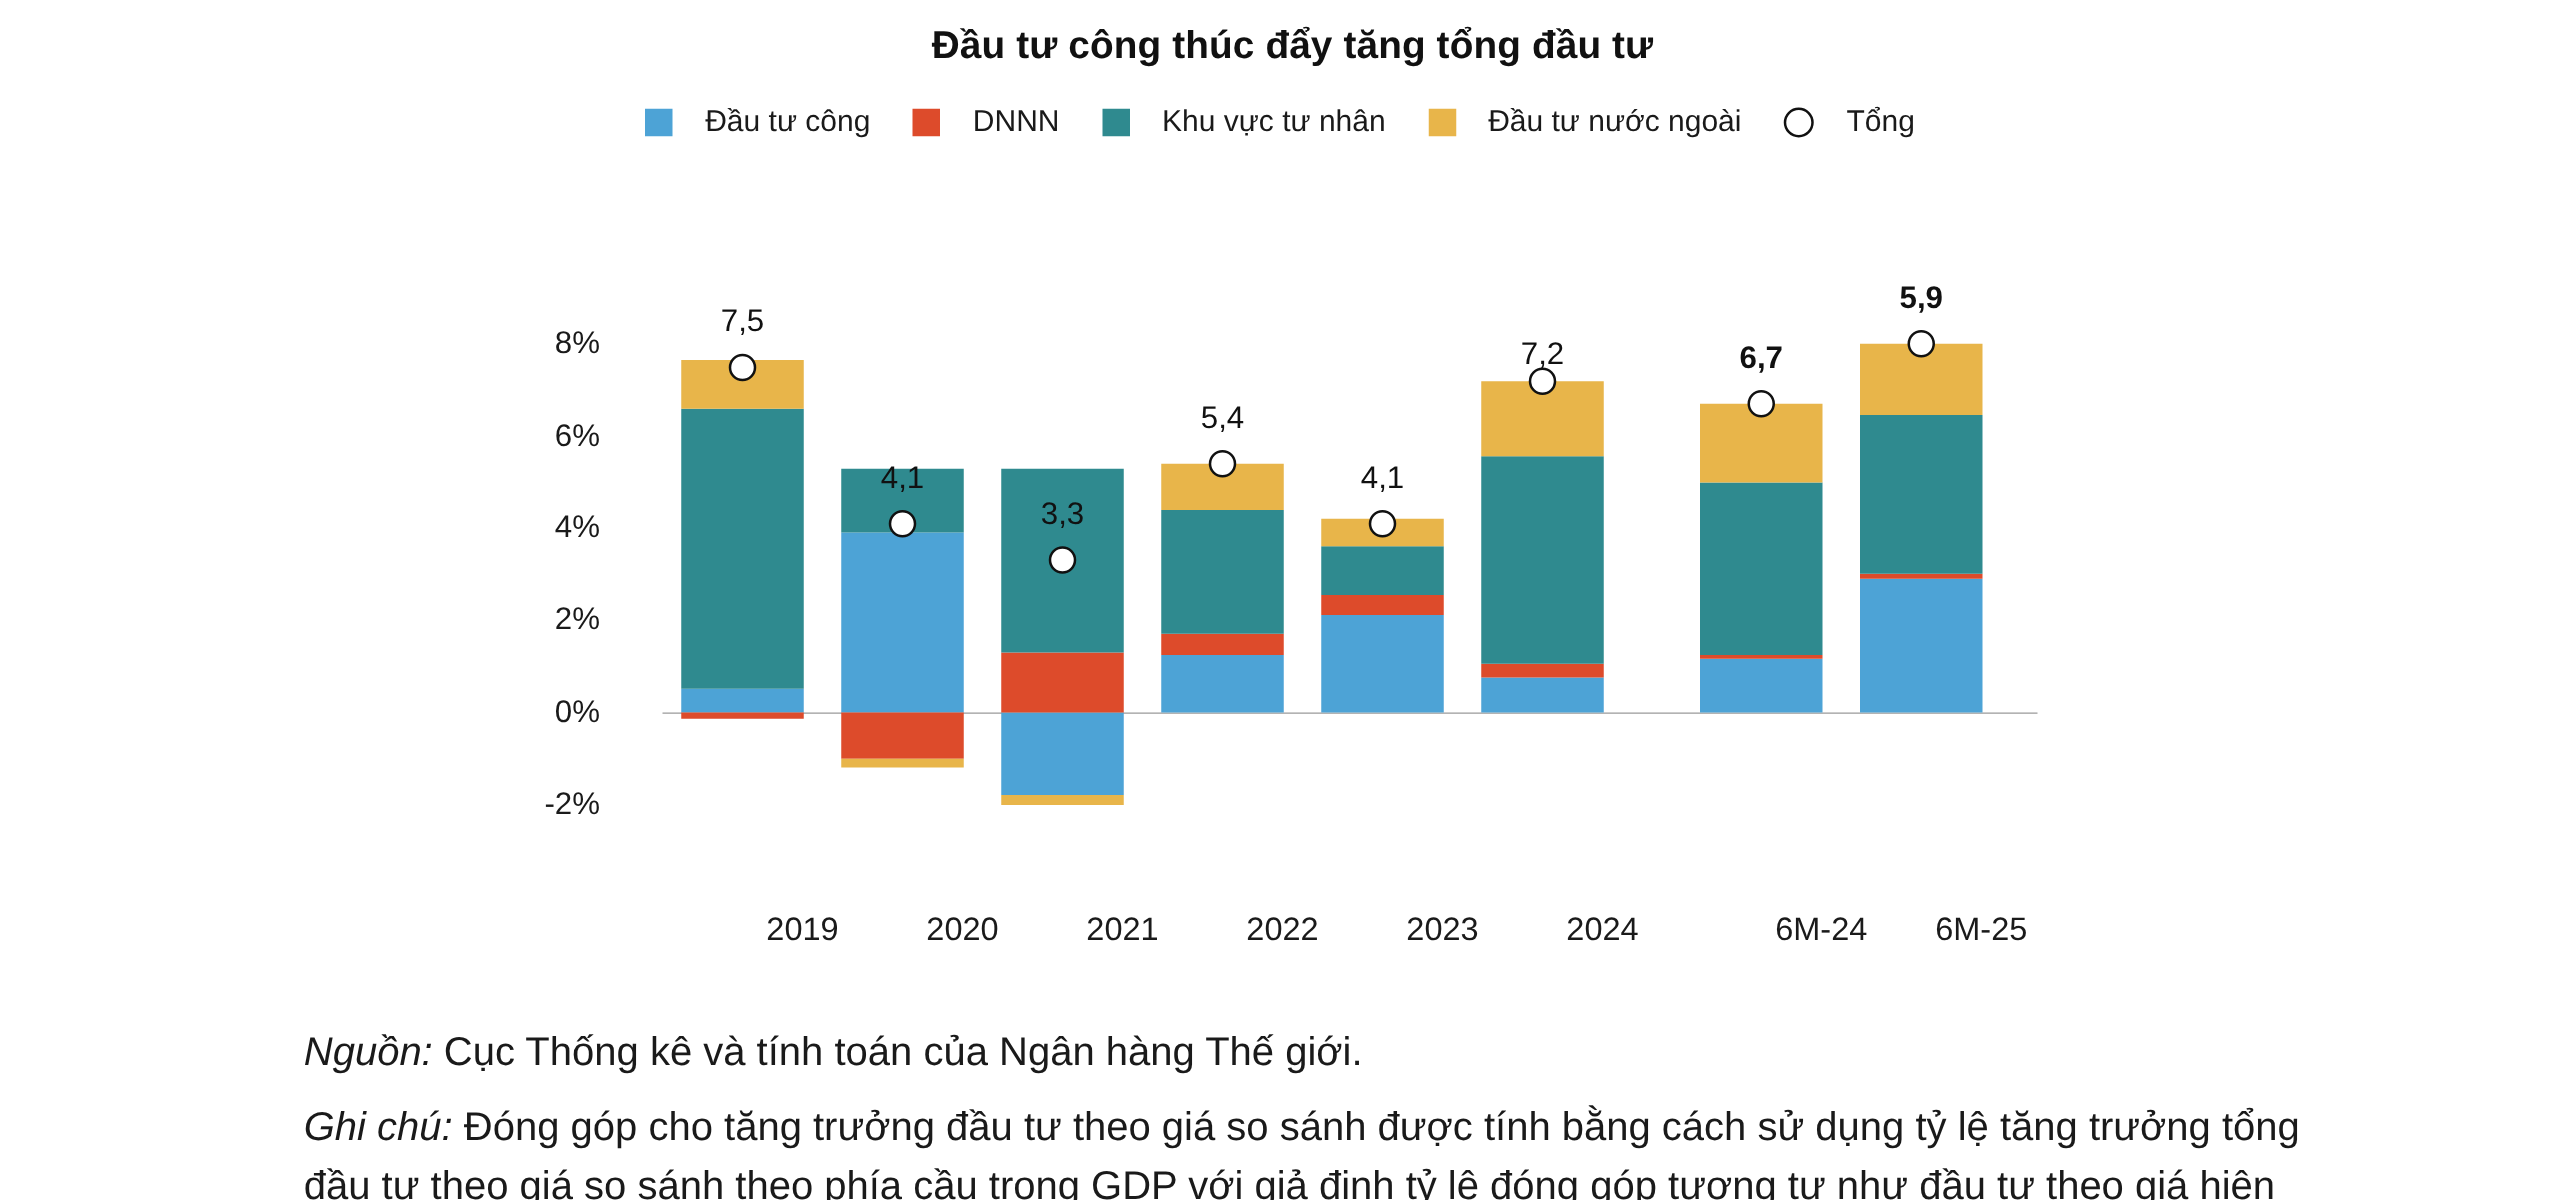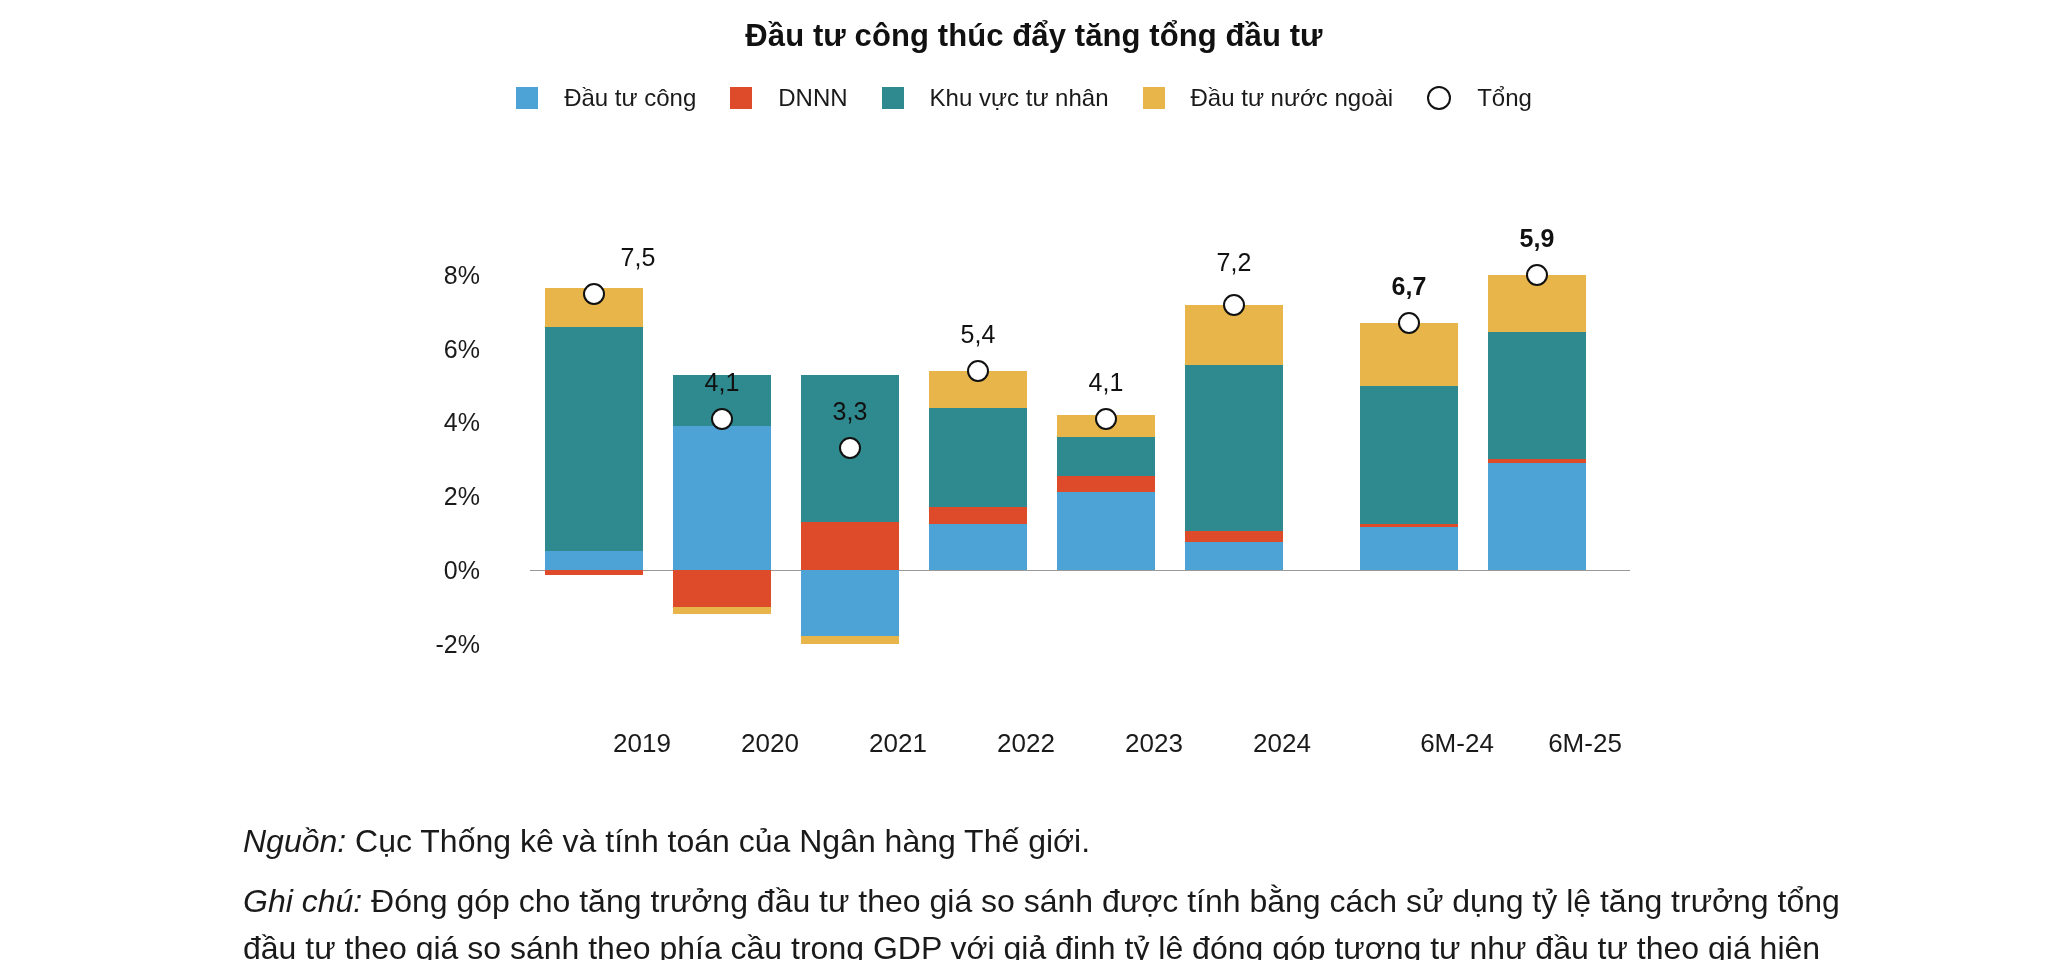--- a/index.html
+++ b/index.html
@@ -246,31 +246,31 @@
         </div>
         <div class="xtick" style="left: 1409px; top: 475px;">6M-24</div>
         <div class="bar-group" style="left: 1488px; width: 98px;">
           <div class="seg" style="top: 210px; height: 106.842px; background: rgb(77, 163, 214);"></div>
           <div class="seg" style="top: 206.316px; height: 3.68421px; background: rgb(221, 75, 43);"></div>
           <div class="seg" style="top: 79.2105px; height: 127.105px; background: rgb(47, 138, 143);"></div>
           <div class="seg" style="top: 22.1053px; height: 57.1053px; background: rgb(232, 181, 74);"></div>
         </div>
         <div class="xtick" style="left: 1537px; top: 475px;">6M-25</div>
         <div class="total-marker" style="left: 594px; top: 40.5263px;"></div>
-        <div class="total-label" style="left: 594px; top: 18.5263px; margin-left: 44px;">7,5</div>
+        <div class="total-label" style="left: 594px; top: 18.5263px;">7,5</div>
         <div class="total-marker" style="left: 722px; top: 165.789px;"></div>
         <div class="total-label" style="left: 722px; top: 143.789px;">4,1</div>
         <div class="total-marker" style="left: 850px; top: 195.263px;"></div>
         <div class="total-label" style="left: 850px; top: 173.263px;">3,3</div>
         <div class="total-marker" style="left: 978px; top: 117.895px;"></div>
         <div class="total-label" style="left: 978px; top: 95.8947px;">5,4</div>
         <div class="total-marker" style="left: 1106px; top: 165.789px;"></div>
         <div class="total-label" style="left: 1106px; top: 143.789px;">4,1</div>
         <div class="total-marker" style="left: 1234px; top: 51.5789px;"></div>
-        <div class="total-label" style="left: 1234px; top: 24px;">7,2</div>
+        <div class="total-label" style="left: 1234px; top: 45px;">7,2</div>
         <div class="total-marker" style="left: 1409px; top: 70px;"></div>
         <div class="total-label bold" style="left: 1409px; top: 48px;">6,7</div>
         <div class="total-marker" style="left: 1537px; top: 22.1053px;"></div>
         <div class="total-label bold" style="left: 1537px; top: 0.105263px;">5,9</div>
       </div>
   </div>
 
   <div class="footnotes">
     <div class="foot-line">
       <span class="foot-em">Nguồn:</span><span> Cục Thống kê và tính toán của Ngân hàng Thế giới.</span>

